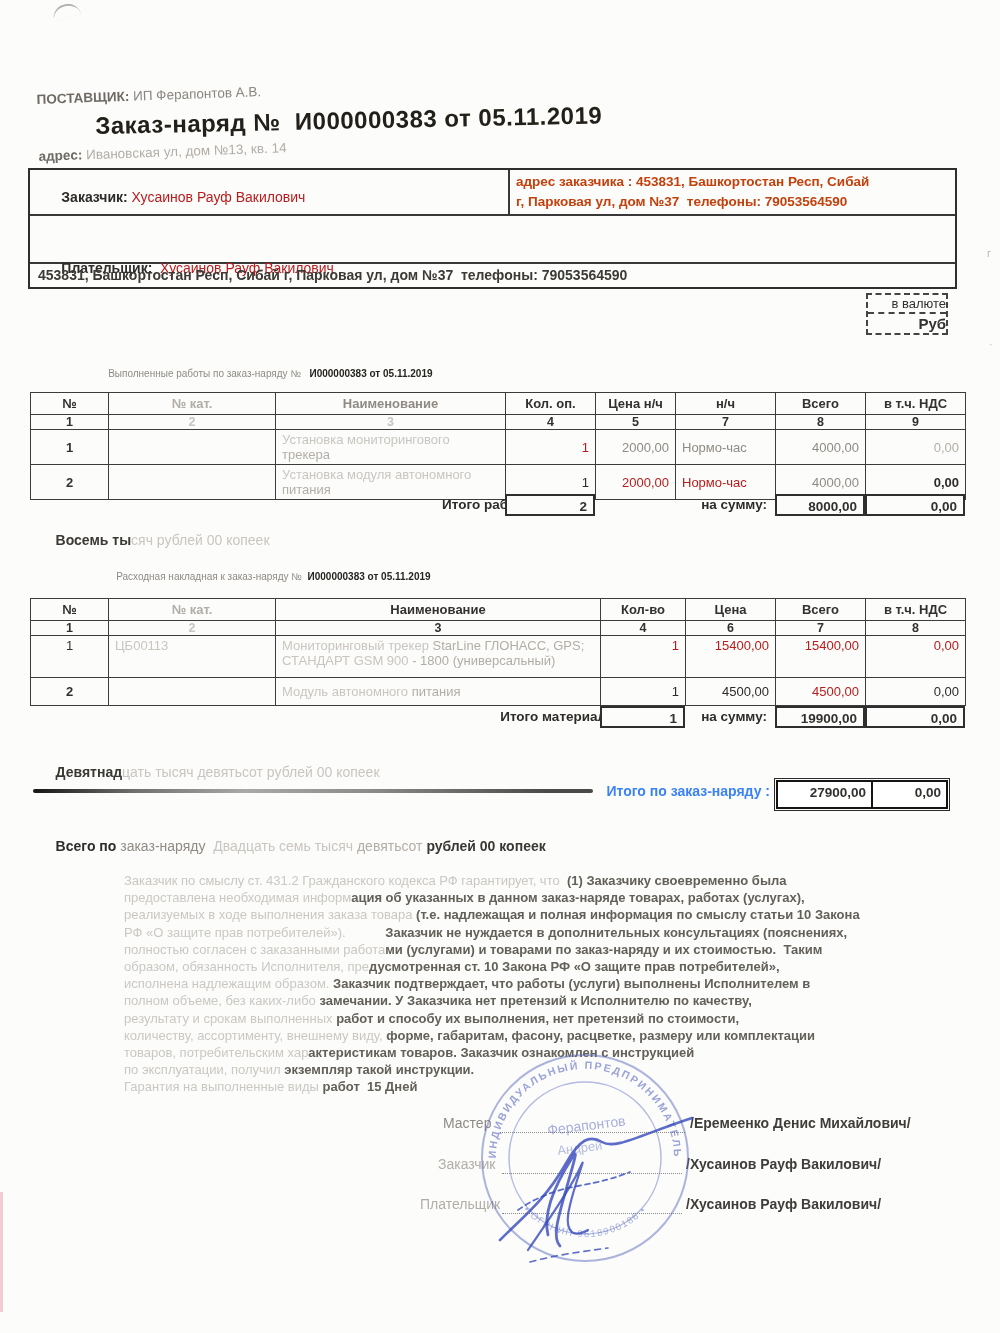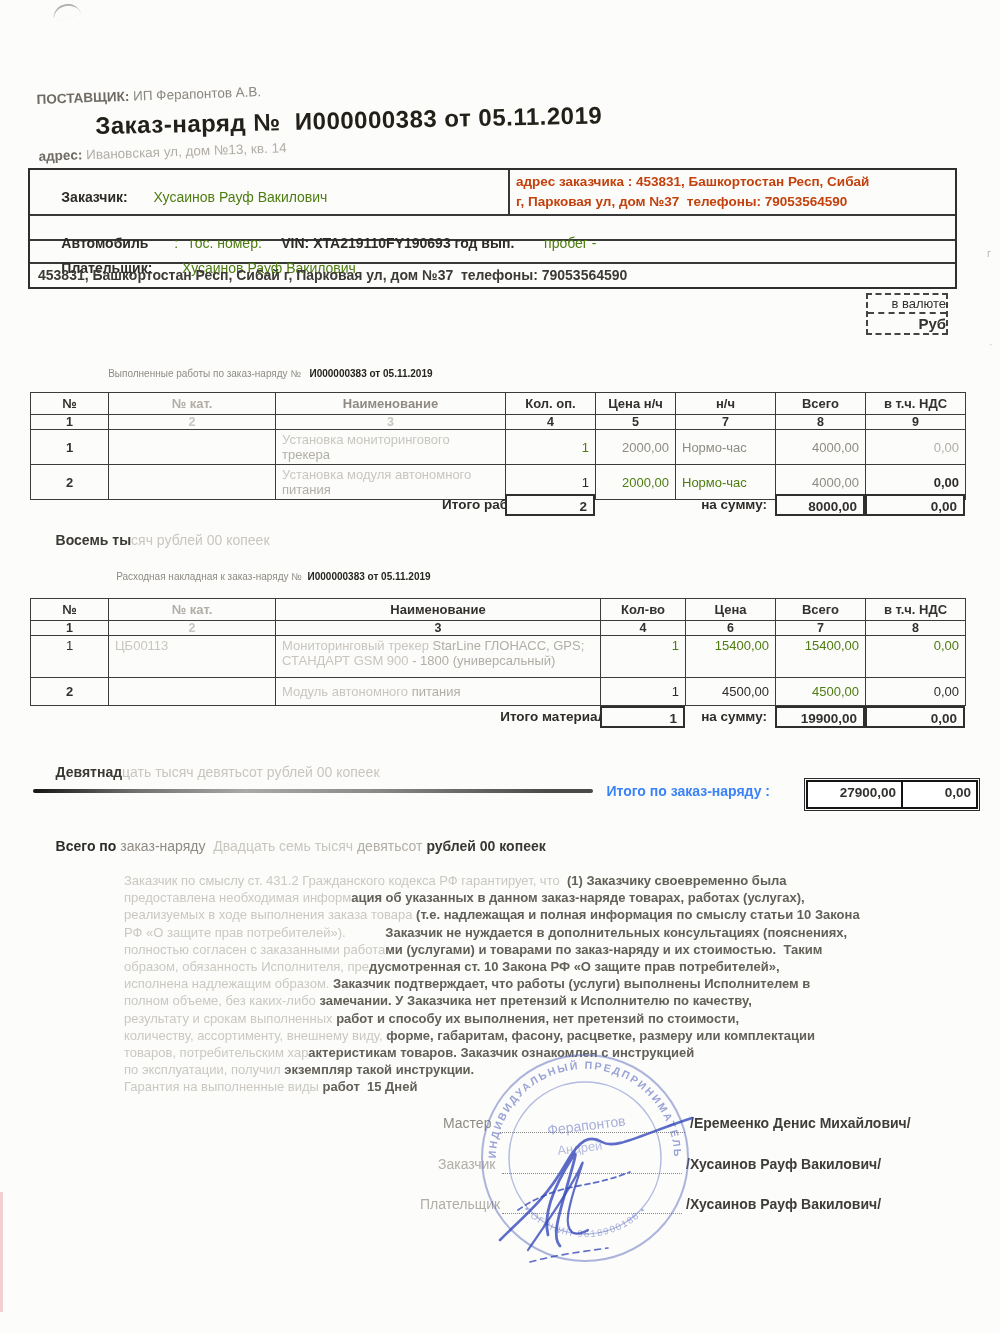--- a/index.html
+++ b/index.html
@@ -2,21 +2,21 @@
 <html><head>
 <meta charset="utf-8">
 <style>
   html,body{margin:0;padding:0;background:#e8e8e8;}
   .doc{position:relative;width:1000px;height:1333px;margin:0 auto;background:#fcfcfb;
        font-family:"Liberation Sans",sans-serif;color:#33312e;overflow:hidden;}
   .abs{position:absolute;}
   .pre{white-space:pre-wrap;}
   .b{font-weight:bold;}
   .ink{color:#2e2c28;}
-  .mid{color:#4d7c0f;margin-left:22px;}
+  .mid{color:#b91c1c;}
   .mid2{color:#8f8b84;}
   .f1{color:#c9c6c0;}
   .f2{color:#b2aea6;}
   .right{text-align:right;}
   .center{text-align:center;}
 
   
   .supplier{left:35px;top:52px;font-size:13.5px;transform:rotate(-2deg);transform-origin:left top;color:#8a867f;line-height:19px;}
 
   
@@ -46,21 +46,21 @@
   table.grid td{border:1.7px solid #3c3c3c;padding:2px 6px;overflow:hidden;box-sizing:border-box;}
   table.grid tr.hdr td{font-weight:bold;text-align:center;font-size:13px;padding:3px 2px;}
   table.grid tr.numrow td{font-weight:bold;text-align:center;font-size:12.5px;padding:0 2px;}
   .totrow{position:absolute;font-size:13.5px;font-weight:bold;height:24px;line-height:22px;}
   .totcell{position:absolute;top:0;height:22px;box-sizing:border-box;border:2px solid #2f2f2f;padding:0 6px;text-align:right;background:#fcfcfb;}
   .totlbl{position:absolute;top:0;height:22px;text-align:right;padding-right:8px;box-sizing:border-box;}
 
   
   .smear{left:33px;top:789px;width:560px;height:4px;background:linear-gradient(90deg,#161616,#6f6f6f 18%,#a9a9a9 38%,#8b8b8b 60%,#4a4a4a 92%);border-radius:2px;}
   .gtlabel{left:598px;top:783px;width:172px;font-size:14px;font-weight:bold;color:#3b82f6;text-align:right;}
-  .gtbox{left:776px;top:780px;width:168px;height:25px;border:2.5px solid #141414;outline:1.5px solid #2a2a2a;outline-offset:1px;display:flex;background:#fff;margin-left:30px;}
+  .gtbox{left:776px;top:780px;width:168px;height:25px;border:2.5px solid #141414;outline:1.5px solid #2a2a2a;outline-offset:1px;display:flex;background:#fff;}
   .gtbox .c1{width:95px;border-right:2px solid #141414;}
   .gtbox .c1,.gtbox .c2{font-size:13.5px;font-weight:bold;text-align:right;padding:3px 5px 0 0;box-sizing:border-box;}
   .gtbox .c2{flex:1;}
 
   
   .legal{left:124px;top:872px;width:780px;font-size:13px;line-height:17.2px;}
   .legal .v{font-weight:bold;color:#636058;}
   .legal .f{color:#cbc8c2;}
 
   
@@ -92,23 +92,20 @@
     <div><span class="b" style="color:#6f6b64">адрес:</span><span class="f2"> Ивановская ул, дом №13, кв. 14</span></div>
   </div>
 
   <div class="abs title pre">Заказ-наряд №  И000000383 от 05.11.2019</div>
 
   <div class="abs infobox">
     <div class="inforow ir1 pre">
       <span class="b ink">Заказчик:</span><span class="mid"> Хусаинов Рауф Вакилович</span>
       <span class="ir1-div"></span>
       <span class="ir1-right pre"><span>адрес заказчика : 453831, Башкортостан Респ, Сибай</span><br><span>г, Парковая ул, дом №37  телефоны: 79053564590</span></span>
-    </div>
-    <div class="inforow ir2 pre">
-      <span class="b ink">Автомобиль</span><span class="mid"> :   гос. номер:     </span><span class="ink" style="font-weight:bold">VIN: XTA219110FY190693</span><span class="b ink"> год вып.</span><span class="mid">  пробег -</span>
     </div>
     <div class="inforow ir3 pre">
       <span class="b ink">Плательщик:</span><span class="mid">  Хусаинов Рауф Вакилович</span>
     </div>
     <div class="inforow ir4 pre b" style="color:#3c3a35">453831, Башкортостан Респ, Сибай г, Парковая ул, дом №37  телефоны: 79053564590</div>
   </div>
 
   <div class="abs curbox">
     <div class="cb1">в валюте</div>
     <div class="cb2">Руб</div>

